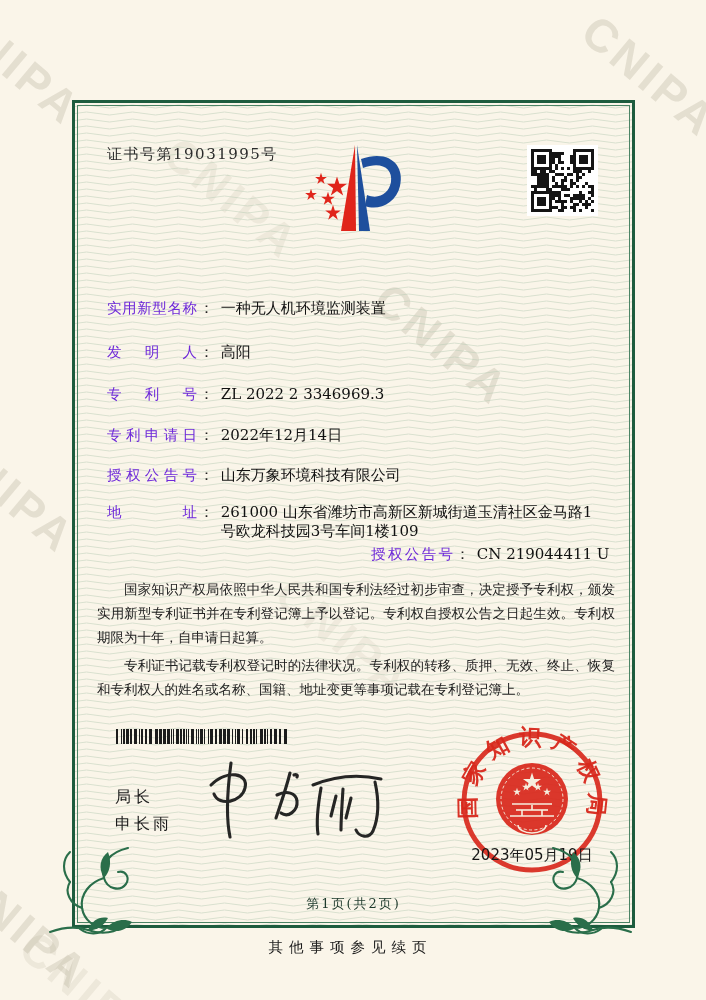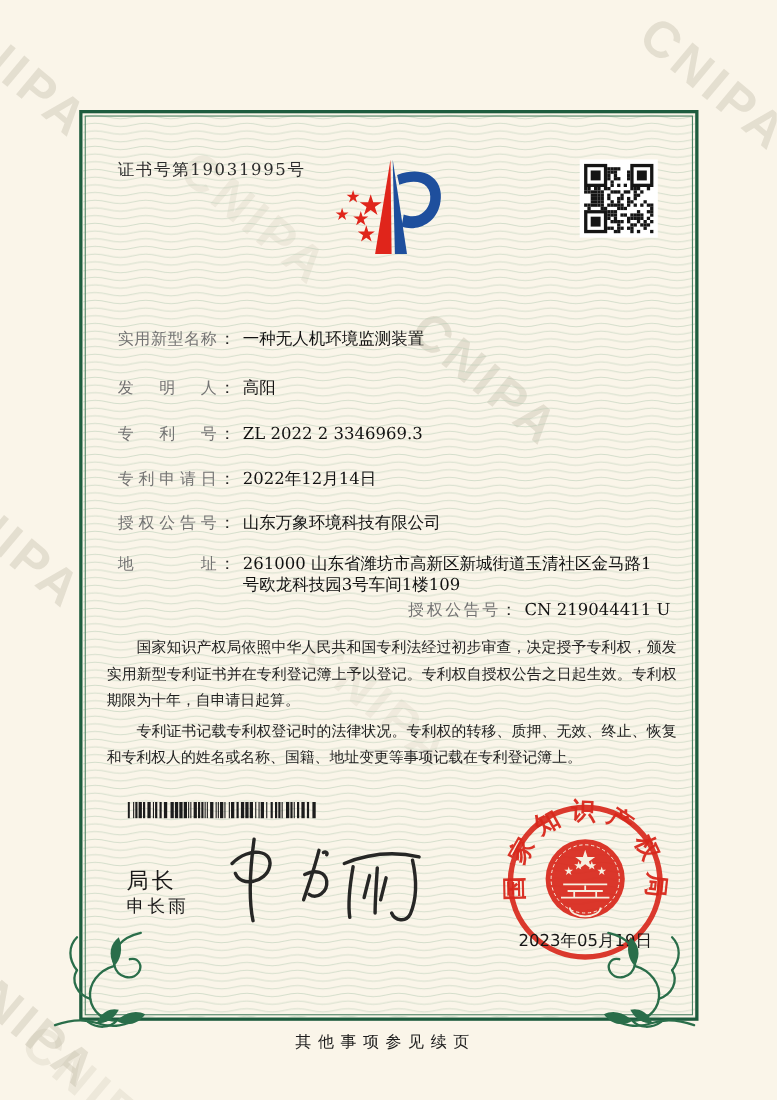--- a/index.html
+++ b/index.html
@@ -40,39 +40,39 @@
   .qr .m{position:absolute;background:#151515;}
   .title{
     position:absolute;left:0;top:130px;width:100%;
     text-align:center;font-size:34px;font-weight:bold;
     letter-spacing:7px;color:#171717;
   }
   
   .frow{position:absolute;left:32px;font-size:15px;white-space:nowrap;}
   .flabel{
     display:inline-block;width:90px;vertical-align:top;
-    text-align:justify;text-align-last:justify;font-size:14.5px;color:#737373;
+    text-align:justify;text-align-last:justify;font-size:14.5px;color:#6d28d9;
   }
   .fcolon{display:inline-block;margin:0 2px 0 2px;color:#222;}
   .fvalue{display:inline-block;vertical-align:top;color:#111;white-space:pre-line;max-width:380px;}
   .frow2{position:absolute;font-size:15px;white-space:nowrap;}
   
   .paras{
     position:absolute;left:22px;top:474px;width:518px;
     font-size:13.5px;line-height:1.78;color:#222;text-align:justify;
   }
   .paras p{margin:0 0 4px 0;text-indent:2em;}
   
   .barcode{
     position:absolute;left:41px;top:626px;width:172px;height:15px;
     font-size:0;white-space:nowrap;overflow:hidden;
   }
   .barcode i{display:inline-block;height:100%;background:#1c1c1c;}
   
-  .sig-title{position:absolute;left:40px;top:684px;font-size:20px;letter-spacing:3px;color:#1a1a1a;}
+  .sig-title{position:absolute;left:40px;top:684px;font-size:16px;letter-spacing:3px;color:#1a1a1a;}
   .sig-name{position:absolute;left:40px;top:711px;font-size:16px;letter-spacing:3px;color:#1a1a1a;}
   .sig-script{position:absolute;left:122px;top:652px;}
   
   .seal{position:absolute;left:378px;top:620px;}
   
   .page-num{
     position:absolute;left:0;bottom:12px;width:100%;text-align:center;
     font-size:13px;letter-spacing:2px;color:#1e3a2c;
   }
   .footer-note{
@@ -363,20 +363,21 @@
         <path d="M-20 5 H20"></path>
         <path d="M-16 11 H16"></path>
         <path d="M-22 17 H22"></path>
         <path d="M-10 11 V17 M10 11 V17 M0 6 V11"></path>
         <path d="M-14 26 A 14 8 0 0 0 14 26"></path>
       </g>
     </g>
     <text x="79" y="137" text-anchor="middle" font-family="'DejaVu Sans',sans-serif" font-size="15" fill="#161616">2023年05月19日</text>
   </svg>
 
+  <div class="page-num">第1页(共2页)</div>
 </div>
 
 <svg class="flourish fl-left" viewBox="0 0 96 96">
     <use href="#flr"></use>
   </svg>
 <svg class="flourish fl-right" viewBox="0 0 96 96">
     <use href="#flr"></use>
   </svg>
 
 <div class="footer-note">其他事项参见续页</div>

